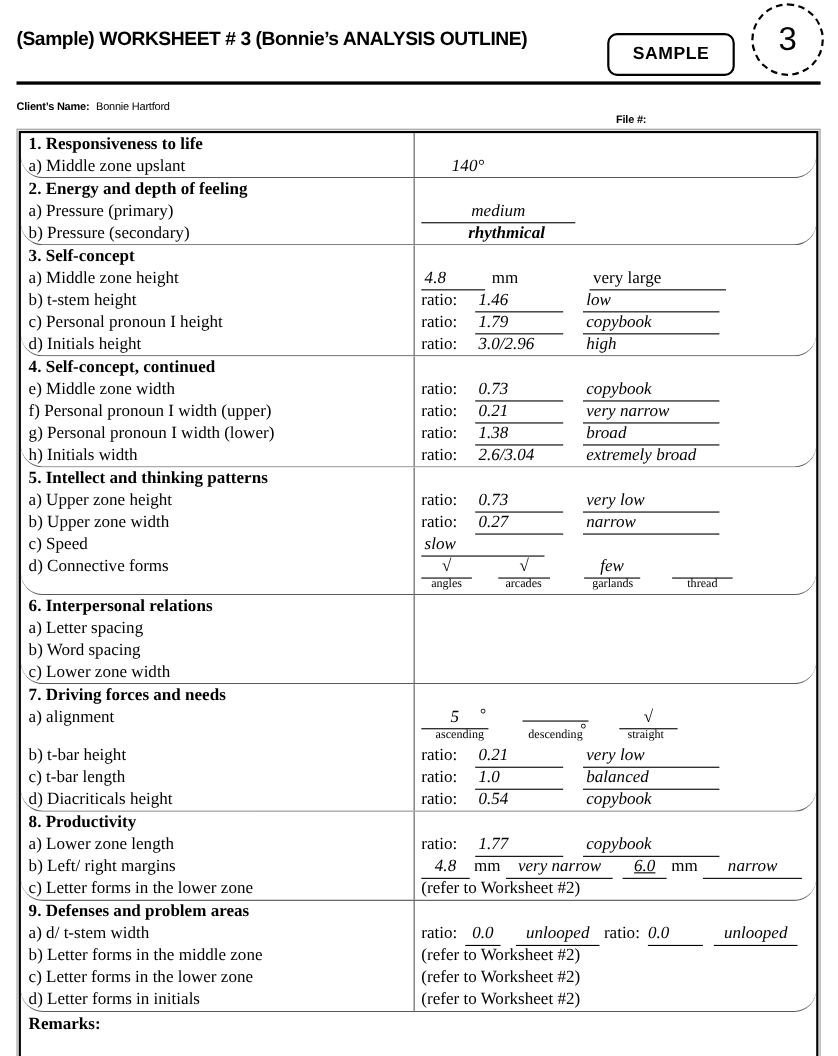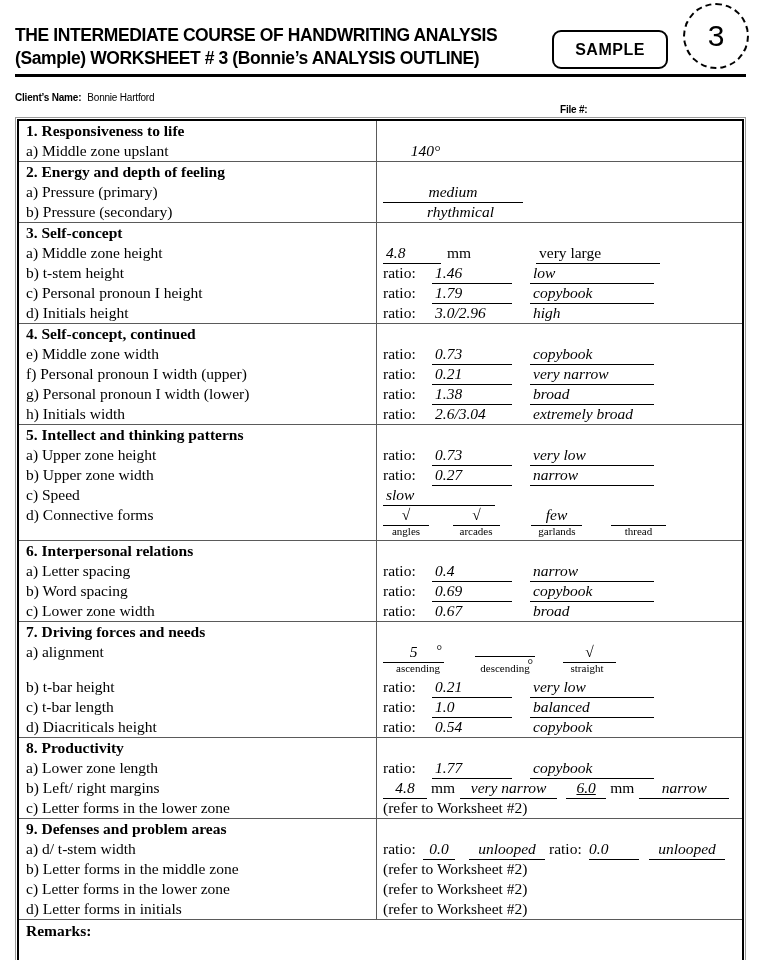--- a/index.html
+++ b/index.html
@@ -22,37 +22,37 @@
   .client{position:absolute;left:15px;top:92px;width:731px;font-family:"Liberation Sans",sans-serif;
           font-size:10px;letter-spacing:-0.2px;}
   .client .b{font-weight:bold;}
   .client .nv{margin-left:6px;}
   .client .file{position:absolute;left:545px;top:12px;font-weight:bold;}
 
   
   .tblo{position:absolute;left:15px;top:117px;width:731px;border:1px solid #9a9a9a;padding:1px;
         box-sizing:border-box;}
   .tbl{border:2px solid #000;}
-  .sec{display:flex;border-bottom:1px solid #5a5a5a;}
+  .sec{display:flex;border-bottom:1px solid #5a5a5a;border-radius:20px;}
   .cl{width:358px;border-right:1px solid #5a5a5a;padding:0 7px;box-sizing:border-box;}
   .cr{flex:1;padding:0 6px;box-sizing:border-box;overflow:hidden;}
   .ln{height:20px;line-height:20px;white-space:nowrap;font-size:15.5px;}
   .ln-sm{height:15px;line-height:12px;font-size:11px;white-space:nowrap;}
   .hd{font-weight:bold;}
   .it{font-style:italic;}
   .ctr{text-align:center;}
   .slot{display:inline-block;border-bottom:1px solid #000;box-sizing:border-box;}
   .slot:empty::after{content:"\00a0";}
 
   .rl{display:inline-block;width:49px;}
   .vslot{width:80px;margin-right:18px;padding-left:3px;}
   .dslot{width:124px;padding-left:3px;}
   .unit{display:inline-block;width:89px;padding-left:6px;}
 
-  .w140{width:140px;}.w155{width:155px;}.w85{width:85px;}.w58{width:58px;padding-left:3px;}
+  .w140{width:140px;}.w155{width:155px;font-weight:bold;}.w85{width:85px;}.w58{width:58px;padding-left:3px;}
   .w112{width:112px;padding-left:3px;font-family:Liberation Serif, serif;}
 
   
   .cf1{width:46px;margin-right:24px;}
   .cf2{width:47px;margin-right:31px;}
   .cf3{width:51px;margin-right:29px;}
   .cf4{width:55px;}
   .smbox{display:inline-block;text-align:center;}
   .sm1{width:46px;margin-right:20px;}
   .sm2{width:54px;margin-right:26px;}
@@ -82,21 +82,20 @@
 
   .remarks{display:block;height:52px;padding:2px 7px;font-size:15.5px;border-bottom:none;}
 </style>
 </head>
 <body>
 
 <div class="sheet">
 
   <div class="hdr">
     <div class="title">
-      <div>THE INTERMEDIATE COURSE OF HANDWRITING ANALYSIS</div>
       <div>(Sample) WORKSHEET # 3 (Bonnie’s ANALYSIS OUTLINE)</div>
     </div>
     <div class="stamp">SAMPLE</div>
     <div class="badge">3</div>
   </div>
   <div class="rule"></div>
 
   <div class="client">
     <span class="b">Client’s Name:</span><span class="nv">Bonnie Hartford</span>
     <span class="file">File #:</span>
@@ -182,26 +181,20 @@
       </div>
     </div>
 
     <div class="sec">
       <div class="cl">
         <div class="ln hd">6. Interpersonal relations</div>
         <div class="ln">a) Letter spacing</div>
         <div class="ln">b) Word spacing</div>
         <div class="ln">c) Lower zone width</div>
       </div>
-      <div class="cr">
-        <div class="ln"></div>
-        <div class="ln"><span class="rl">ratio:</span><span class="slot vslot it">0.4</span><span class="slot dslot it">narrow</span></div>
-        <div class="ln"><span class="rl">ratio:</span><span class="slot vslot it">0.69</span><span class="slot dslot it">copybook</span></div>
-        <div class="ln"><span class="rl">ratio:</span><span class="slot vslot it">0.67</span><span class="slot dslot it">broad</span></div>
-      </div>
     </div>
 
     <div class="sec">
       <div class="cl">
         <div class="ln hd">7. Driving forces and needs</div>
         <div class="ln">a) alignment</div>
         <div class="ln-sm"></div>
         <div class="ln">b) t-bar height</div>
         <div class="ln">c) t-bar length</div>
         <div class="ln">d) Diacriticals height</div>

